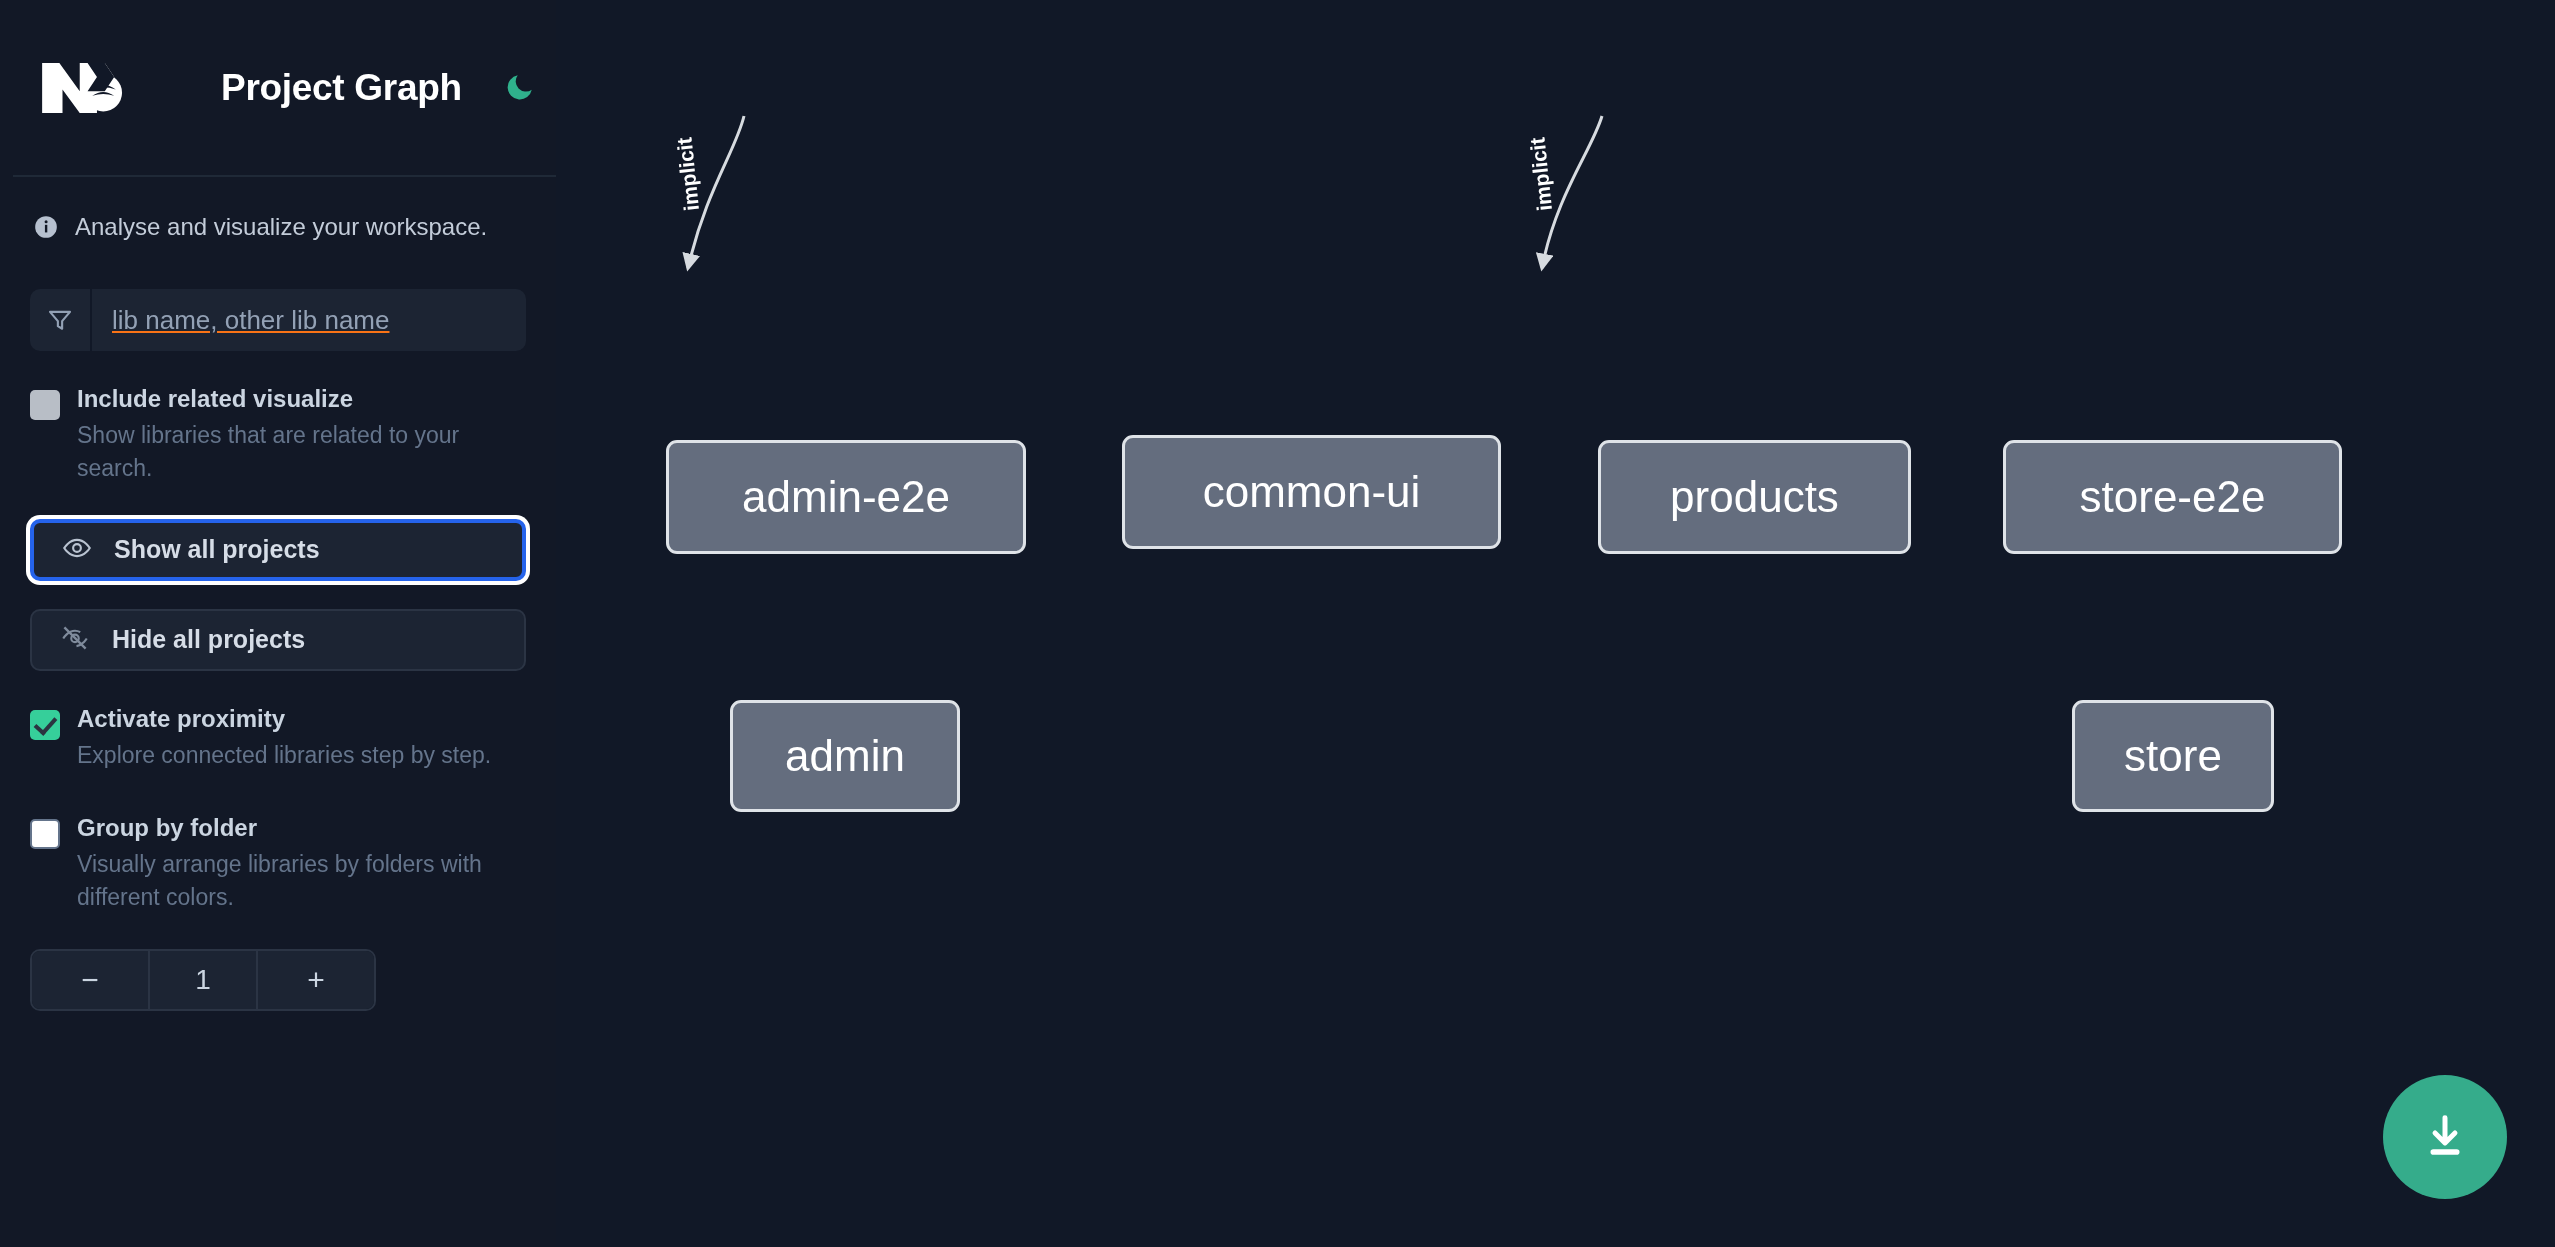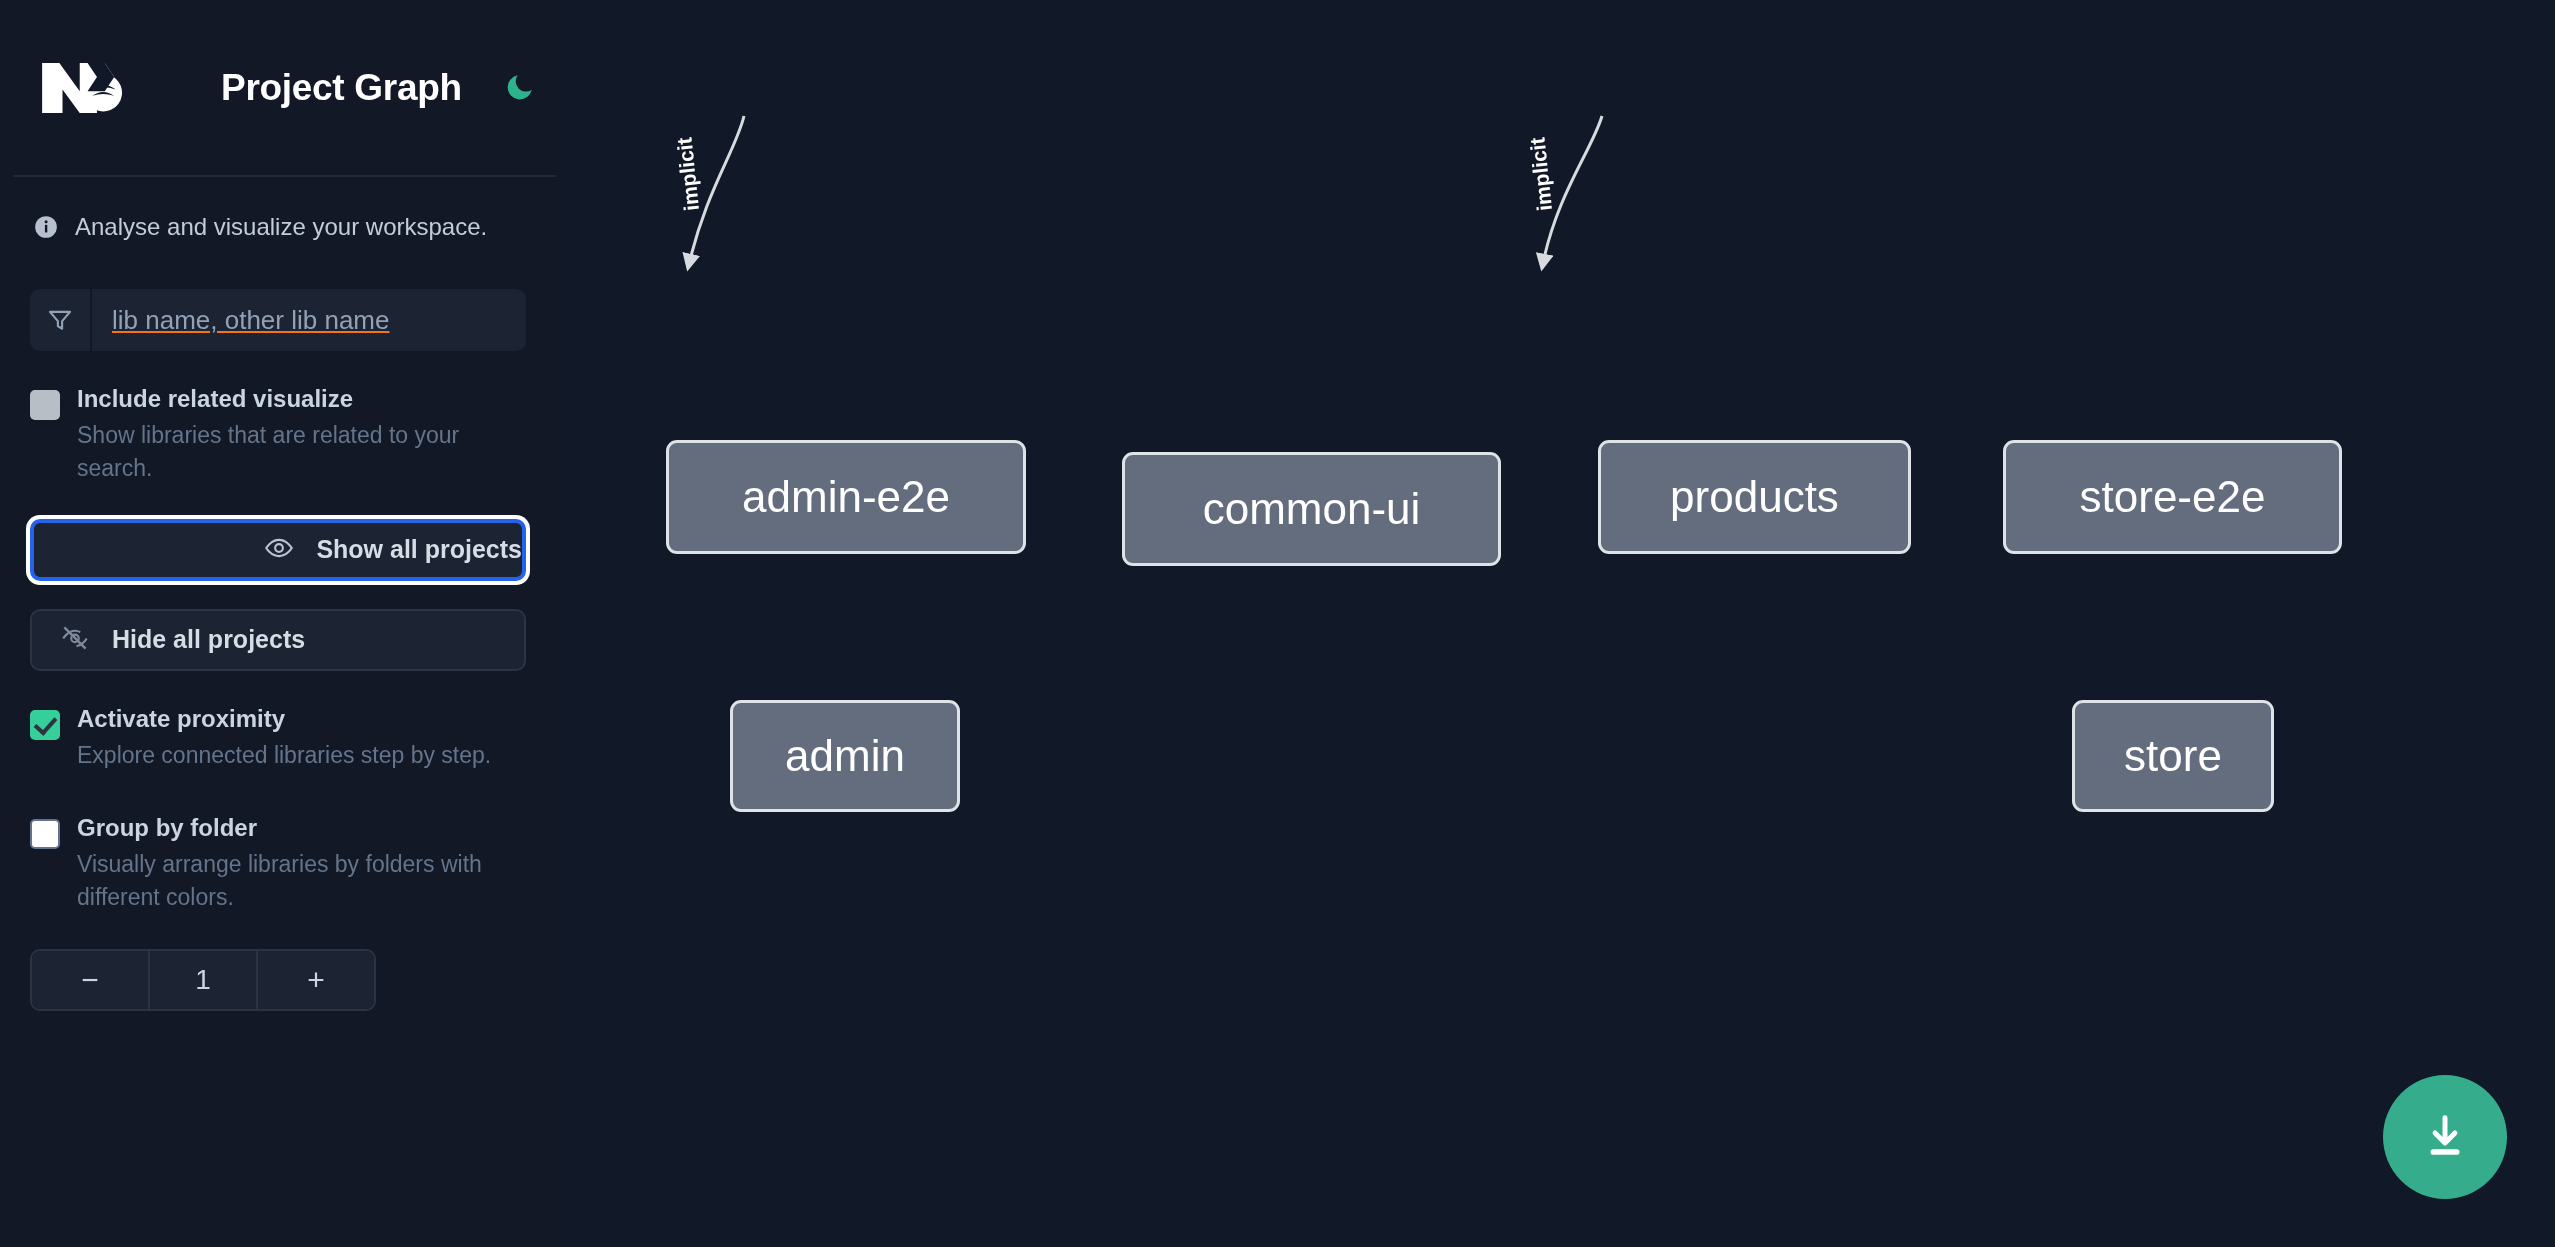--- a/index.html
+++ b/index.html
@@ -97,21 +97,20 @@
     border-radius: 10px;
     display: flex; align-items: center;
     padding-left: 28px; gap: 22px;
     cursor: pointer;
   }
   .btn-label { font-size: 25px; font-weight: 700; color: #d6dde7; }
   .btn.focused {
     border: 4px solid #2563eb;
     box-shadow: 0 0 0 4px #ffffff;
     margin-top: 34px;
-    justify-content: flex-end;
   }
 
   .stepper {
     margin-top: 36px;
     display: flex; height: 62px; width: 346px;
     border: 2px solid #2b3444; border-radius: 10px;
     overflow: hidden;
   }
   .step-btn {
     flex: 0 0 116px;
@@ -289,21 +288,21 @@
       </defs>
 
       <path d="M 188 116 C 180 150, 150 190, 132 268" fill="none" stroke="#d7dbe0" stroke-width="3" marker-end="url(#arrow)"></path>
       <text x="143" y="210" fill="#ffffff" font-size="21" font-family="Liberation Sans, sans-serif" font-weight="700" transform="rotate(-96 143 210)">implicit</text>
 
       <path d="M 1046 116 C 1036 150, 1000 195, 986 268" fill="none" stroke="#d7dbe0" stroke-width="3" marker-end="url(#arrow)"></path>
       <text x="996" y="210" fill="#ffffff" font-size="21" font-family="Liberation Sans, sans-serif" font-weight="700" transform="rotate(-96 996 210)">implicit</text>
     </svg>
 
     <div class="node" style="left:110px;  top:440px; width:360px; height:114px;">admin-e2e</div>
-    <div class="node" style="left:566px;  top:452px; width:379px; height:114px;">common-ui</div>
+    <div class="node" style="left:566px;  top:435px; width:379px; height:114px;">common-ui</div>
     <div class="node" style="left:1042px; top:440px; width:313px; height:114px;">products</div>
     <div class="node" style="left:1447px; top:440px; width:339px; height:114px;">store-e2e</div>
     <div class="node" style="left:174px;  top:700px; width:230px; height:112px;">admin</div>
     <div class="node" style="left:1516px; top:700px; width:202px; height:112px;">store</div>
 
     <button class="fab">
       <span>
         <svg viewBox="0 0 24 24" width="52" height="52" aria-hidden="true">
           <path fill="none" stroke="#ffffff" stroke-width="2.3" stroke-linecap="round" stroke-linejoin="round" d="M12 3.6v11.2M7.4 10.6 12 15.2l4.6-4.6"></path>
           <line x1="6.6" y1="19.4" x2="17.4" y2="19.4" stroke="#ffffff" stroke-width="2.6" stroke-linecap="round"></line>

